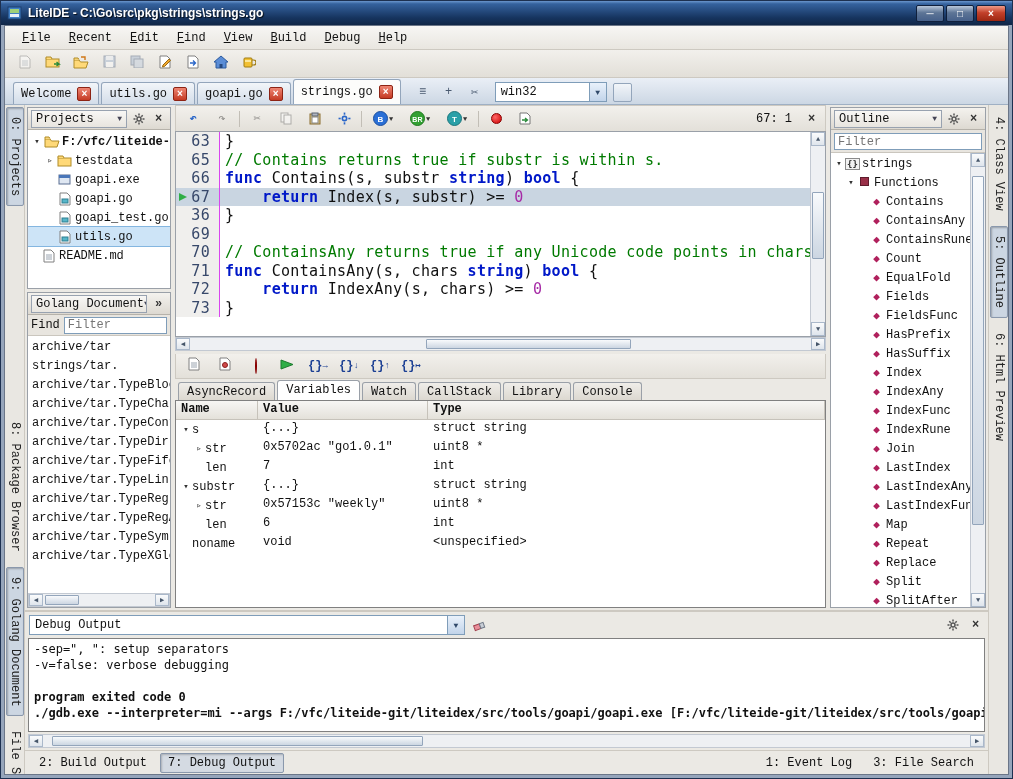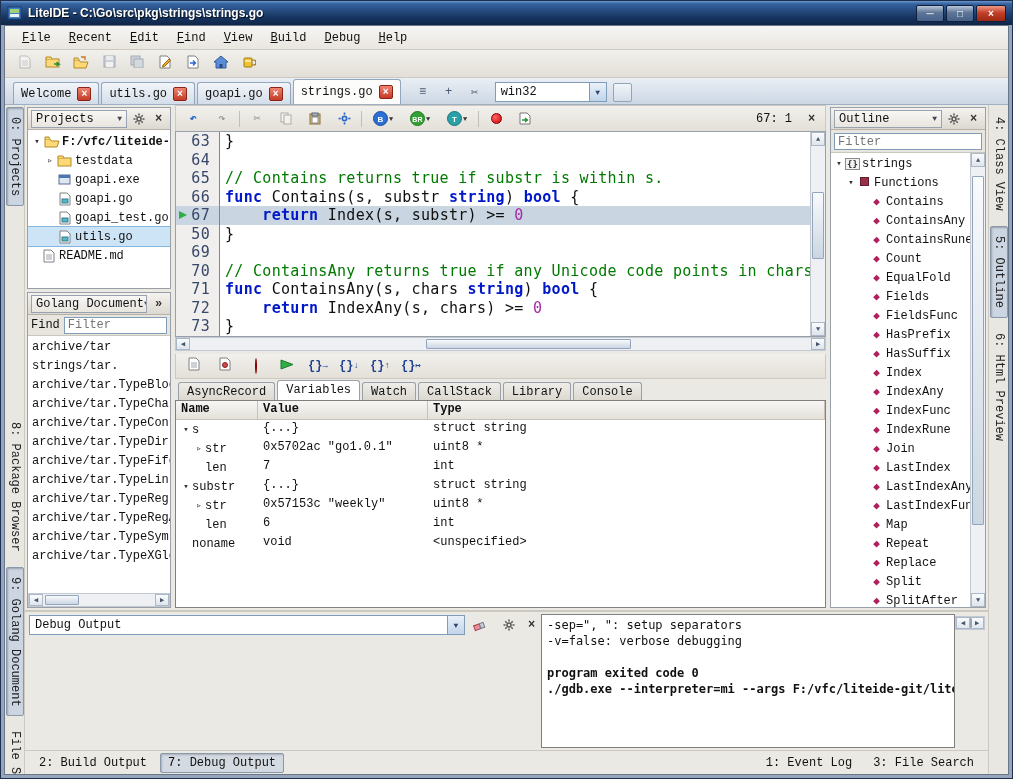--- a/index.html
+++ b/index.html
@@ -157,21 +157,21 @@
   .outline-panel { flex:1; }
   .filter-row { height:23px; flex:none; display:flex; padding:3px; background:#e8e5df; border-bottom:1px solid #cac6be; }
   .outline-body { flex:1; display:flex; overflow:hidden; }
   .outline-tree { flex:1; overflow:hidden; padding-top:1px; }
   .oicon { width:15px; flex:none; text-align:center; margin-right:2px; }
   .oicon.diamond { color:#b0205c; font-size:11px; }
   .oicon.braces span { font:bold 9px "DejaVu Sans Mono",monospace; border:1px solid #8a8a8a; background:#f2f2f2; padding:0 1px; color:#333; }
   .oicon.functions span { display:inline-block; width:9px; height:9px; background:#993048; border:1px solid #5e1c2c; }
 
   
-  .output-panel { height:140px; flex:none; display:flex; flex-direction:row; background:#ebe9e4;
+  .output-panel { height:140px; flex:none; display:flex; flex-direction:column; background:#ebe9e4;
     border-top:2px solid #cdc9c1; padding:2px 3px; }
   .output-header { height:24px; flex:none; display:flex; align-items:center; gap:6px; padding:1px 1px 3px; }
   .output-combo { width:436px; }
   .output-body { flex:1; background:#fff; border:1px solid #808080; font:12px/16px "DejaVu Sans Mono",monospace;
     padding:2px 5px; overflow:hidden; white-space:pre; }
   .oline { height:16px; }
   .oline.b { font-weight:bold; }
   .output-hsb { margin-top:2px; }
 
   
@@ -507,25 +507,24 @@
                     <path d="M3 8 h5 M6 6 l2.5 2 L6 10" fill="none" stroke="#2a8a3a" stroke-width="1.3"></path>
                   </svg>
                 </span>
               <span class="cursor-pos">67: 1</span>
               <span class="icon-btn">×</span>
             </div>
 
             <div class="code-region">
               <div class="code-lines" id="code-lines">
                   <div class="code-line"><span class="gutter">63</span><span class="code-text"><span class="c-plain">}</span></span></div>
-                  <div class="code-line"><span class="gutter">64</span><span class="code-text"></span></div>
                   <div class="code-line"><span class="gutter">65</span><span class="code-text"><span class="c-comment">// Contains returns true if substr is within s.</span></span></div>
                   <div class="code-line"><span class="gutter">66</span><span class="code-text"><span class="c-kw">func</span><span class="c-plain"> Contains(s, substr </span><span class="c-kw">string</span><span class="c-plain">) </span><span class="c-kw">bool</span><span class="c-plain"> {</span></span></div>
                   <div class="code-line current"><span class="gutter"><span class="exec-tri"></span>67</span><span class="code-text"><span class="c-plain">    </span><span class="c-kw">return</span><span class="c-plain"> Index(s, substr) &gt;= </span><span class="c-num">0</span></span></div>
-                  <div class="code-line"><span class="gutter">50</span><span class="code-text"><span class="c-plain">}</span></span></div>
+                  <div class="code-line"><span class="gutter">36</span><span class="code-text"><span class="c-plain">}</span></span></div>
                   <div class="code-line"><span class="gutter">69</span><span class="code-text"></span></div>
                   <div class="code-line"><span class="gutter">70</span><span class="code-text"><span class="c-comment">// ContainsAny returns true if any Unicode code points in chars are within s.</span></span></div>
                   <div class="code-line"><span class="gutter">71</span><span class="code-text"><span class="c-kw">func</span><span class="c-plain"> ContainsAny(s, chars </span><span class="c-kw">string</span><span class="c-plain">) </span><span class="c-kw">bool</span><span class="c-plain"> {</span></span></div>
                   <div class="code-line"><span class="gutter">72</span><span class="code-text"><span class="c-plain">    </span><span class="c-kw">return</span><span class="c-plain"> IndexAny(s, chars) &gt;= </span><span class="c-num">0</span></span></div>
                   <div class="code-line"><span class="gutter">73</span><span class="code-text"><span class="c-plain">}</span></span></div>
                 </div>
               <div class="sb v">
                 <span class="sb-btn">▲</span>
                 <span class="sb-track">
                     <span class="sb-thumb" style="top:26%;height:38%"></span>

